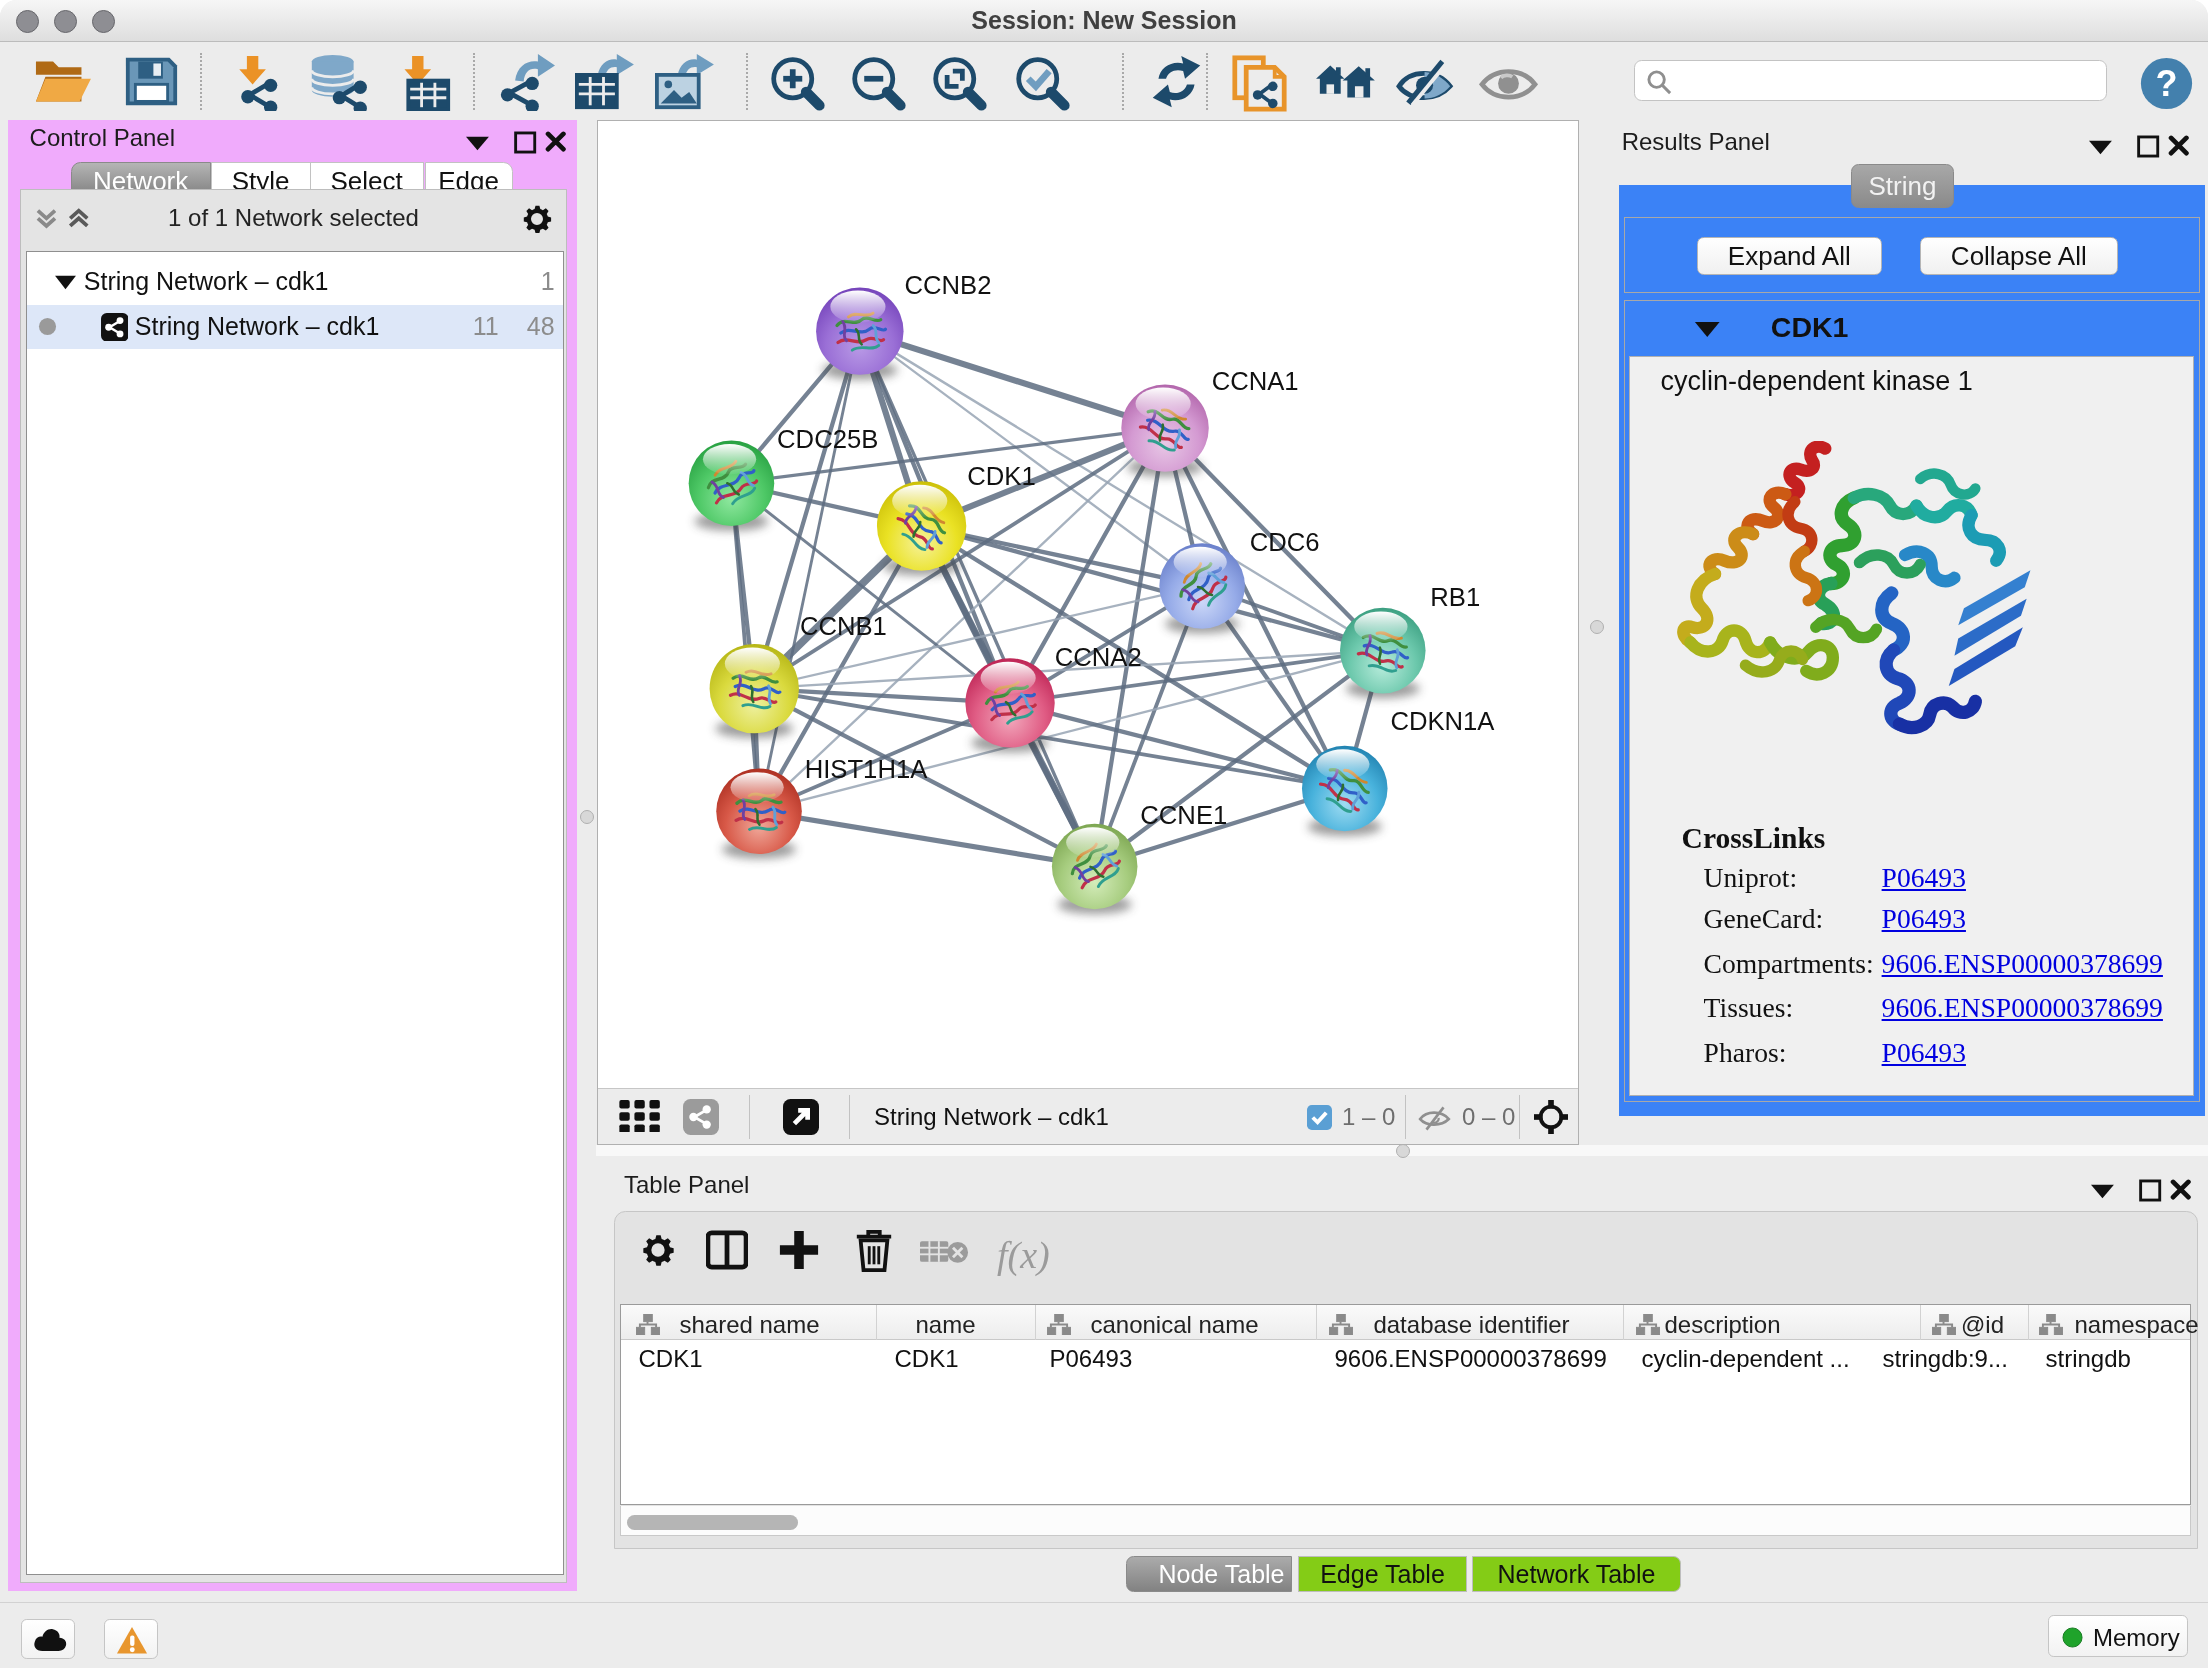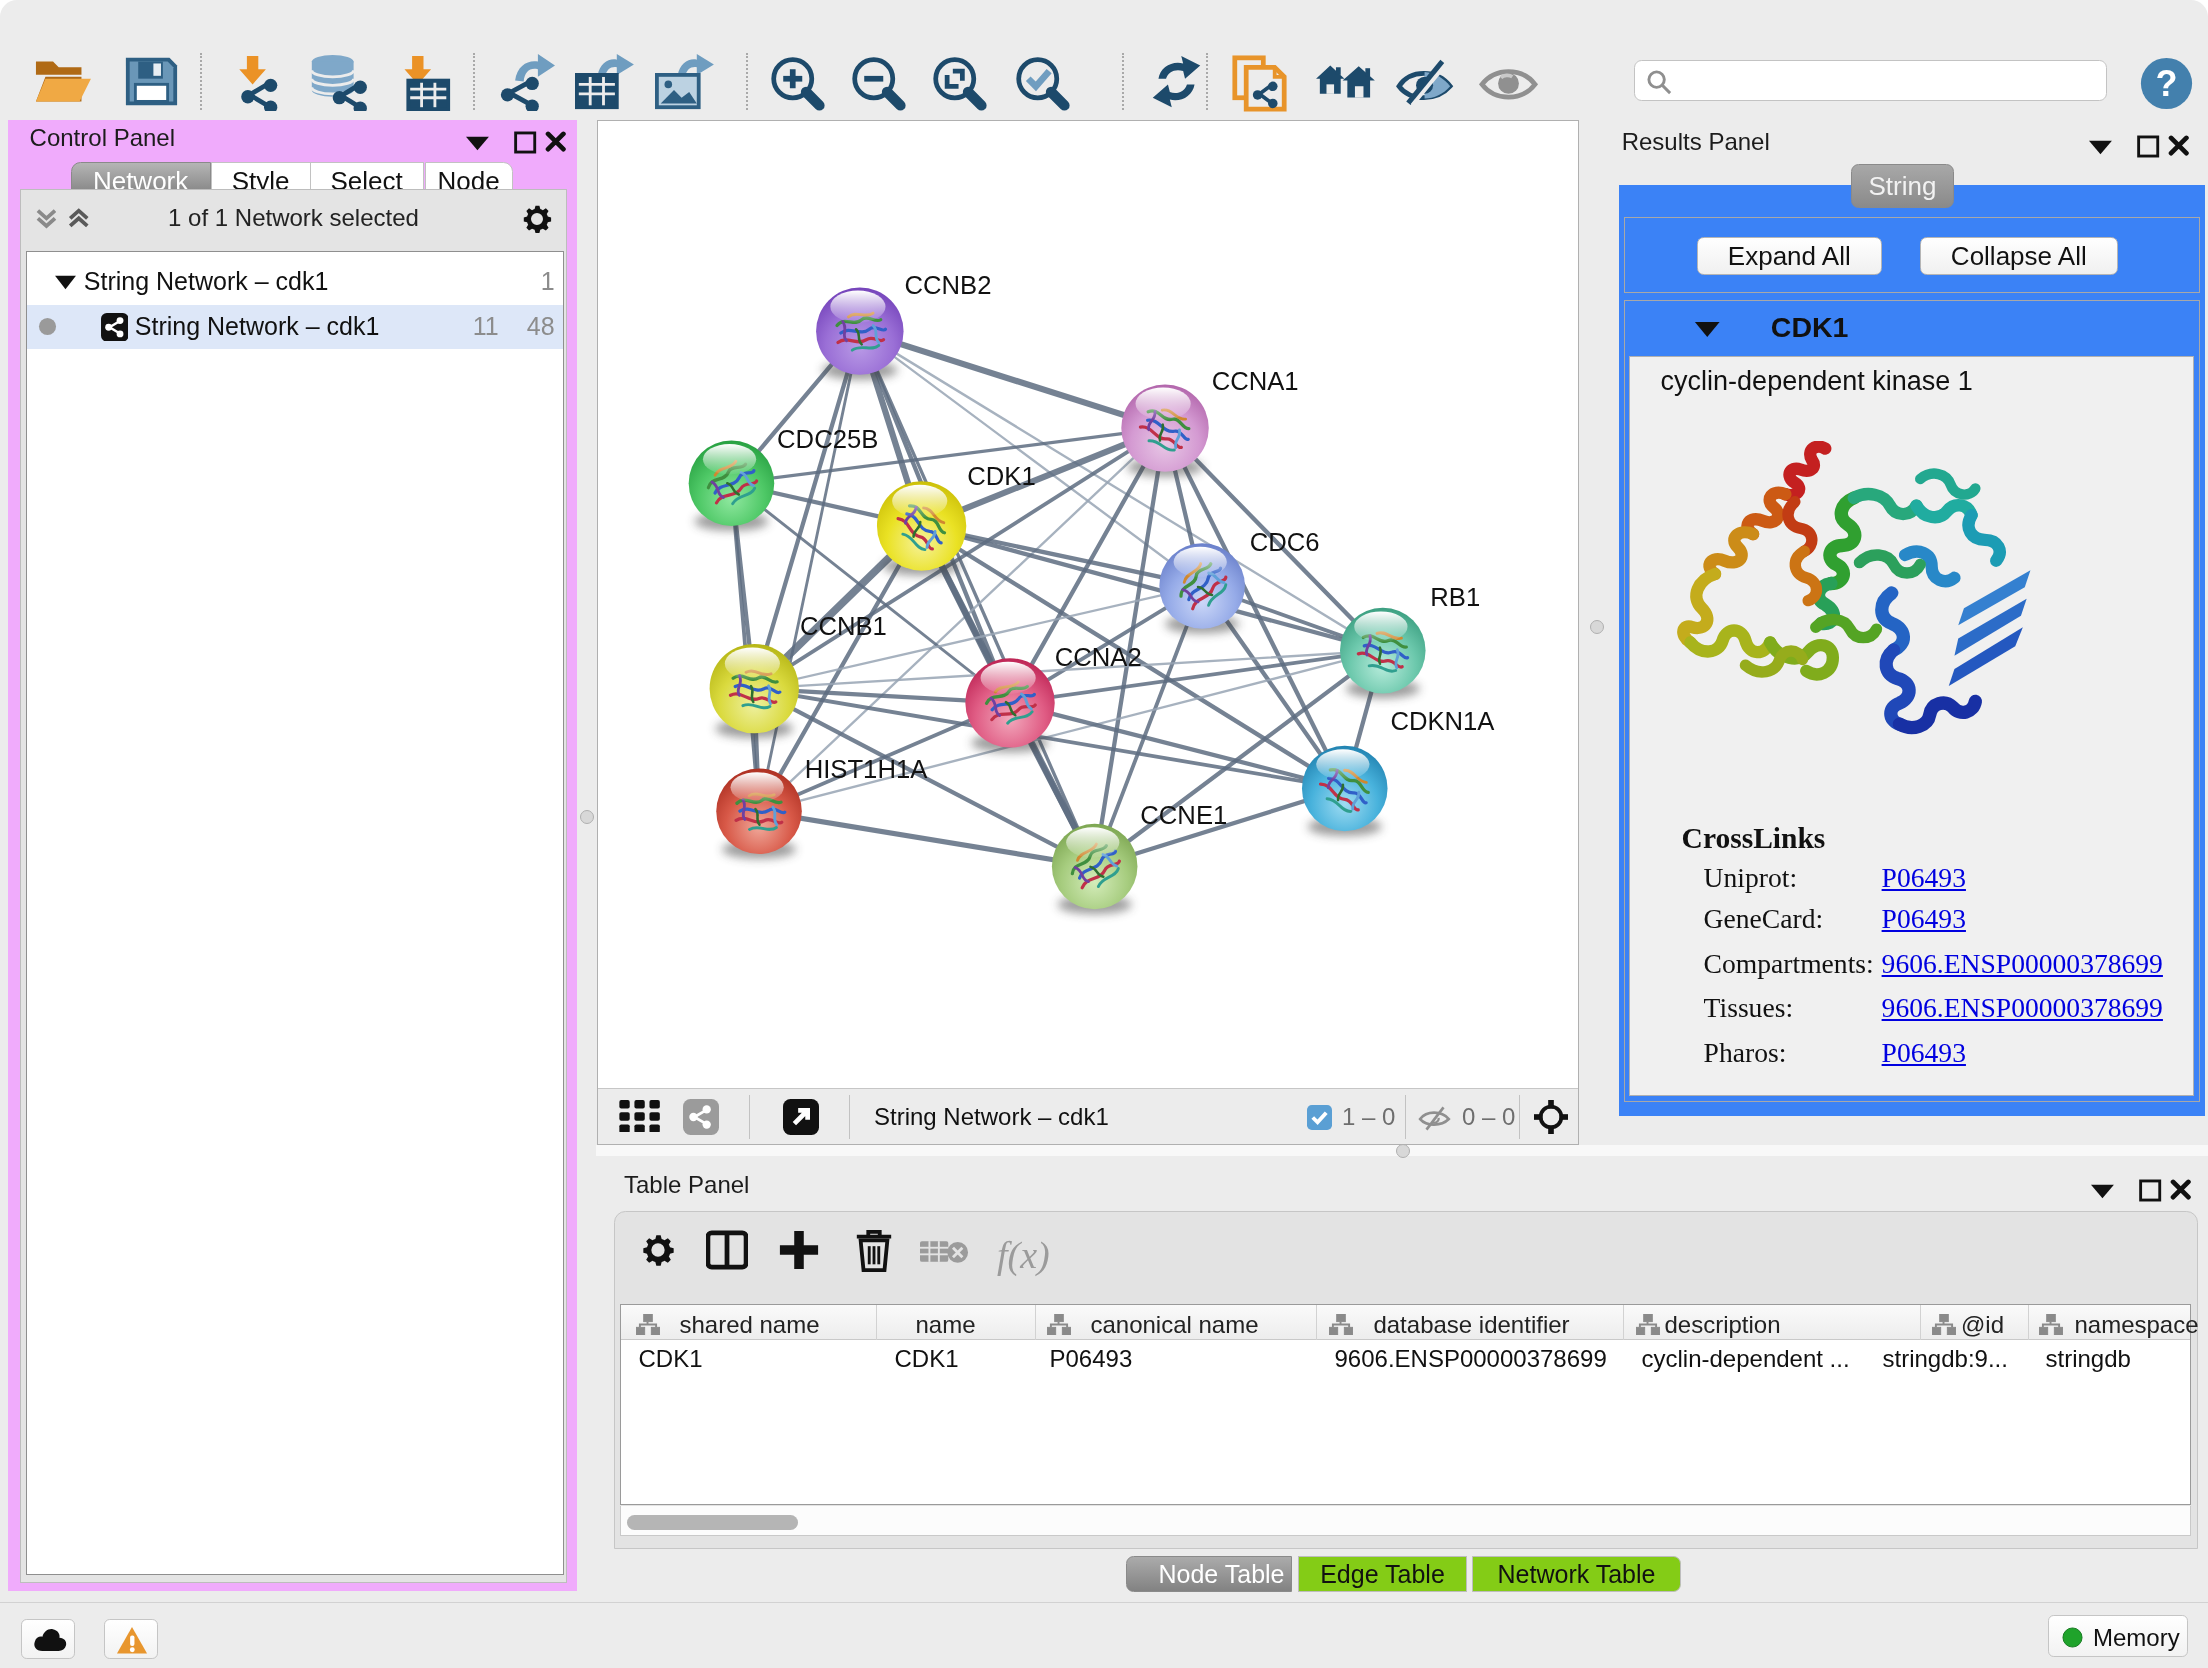--- a/index.html
+++ b/index.html
@@ -50,20 +50,26 @@
   .slink{position:absolute;color:#0000e0;text-decoration:underline;}
   .btab{position:absolute;top:1556px;height:36px;background:#84cc16;border:1px solid #bdbdbd;
      font-size:25px;color:#111;text-align:center;line-height:34px;}
   .thead-ic{position:absolute;top:8.6px;}
   .hcell{position:absolute;top:5.7px;font-size:24px;color:#222;width:304px;margin-left:-152px;text-align:center;white-space:nowrap;}
   .rcell{position:absolute;top:4.8px;font-size:24px;color:#111;}
 </style>
 </head>
 <body>
 <div id="win">
+  <div id="titlebar">
+    <div class="tl" style="left:16px;"></div>
+    <div class="tl" style="left:54px;"></div>
+    <div class="tl" style="left:92px;"></div>
+    <div id="title">Session: New Session</div>
+  </div>
   <div id="toolbar">
 
     <svg class="tbi" style="left:32px;" width="61" height="55" viewBox="0 0 64 58">
       <path d="M4 8 L22 8 L28 14 L52 14 L52 22 L4 22 Z" fill="#b06a15"></path>
       <path d="M4 8 L4 50 L14 24 L52 24 L52 50 L4 50 Z" fill="#b06a15"></path>
       <path d="M14 26 L62 26 L50 50 L4 50 Z" fill="#f0a944"></path>
     </svg>
 
     <svg class="tbi" style="left:122px;" width="59" height="55" viewBox="0 0 62 58">
       <path d="M4 4 L50 4 L58 12 L58 54 L4 54 Z" fill="#2e5f83"></path>
@@ -233,21 +239,21 @@
   <div id="cp">
     <div class="ptitle" style="left:22px;top:3.8px;">Control Panel</div>
     <svg style="position:absolute;left:458px;top:11.4px;" width="105" height="23" viewBox="0 0 110 24">
       <path d="M0 6 L24 6 L12 20 Z" fill="#111"></path>
       <rect x="52" y="2" width="20" height="20" fill="none" stroke="#111" stroke-width="3"></rect>
       <path d="M86 3 L102 19 M102 3 L86 19" stroke="#111" stroke-width="5" stroke-linecap="round"></path>
     </svg>
     <div class="tab tabsel" style="left:63px;width:140px;top:42px;border-radius:9.5px 0 0 9.5px;">Network</div>
     <div class="tab" style="left:203px;width:100px;top:42px;">Style</div>
     <div class="tab" style="left:302px;width:114px;top:42px;">Select</div>
-    <div class="tab" style="left:417px;width:88px;top:42px;border-radius:0 9.5px 9.5px 0;">Node</div>
+    <div class="tab" style="left:417px;width:88px;top:42px;border-radius:0 9.5px 9.5px 0;">Edge</div>
     <div id="cpbody">
       <div id="cpsub">
         <svg style="position:absolute;left:15px;top:15px;" width="57" height="28.5" viewBox="0 0 60 30">
           <g stroke="#8a8a8a" stroke-width="4" fill="none">
             <path d="M2 6 L11 14 L20 6"></path>
               <path d="M2 14 L11 22 L20 14"></path>
           </g>
           <g stroke="#5a5a5a" stroke-width="4" fill="none">
             <path d="M36 14 L45 6 L54 14"></path>
               <path d="M36 22 L45 14 L54 22"></path>

